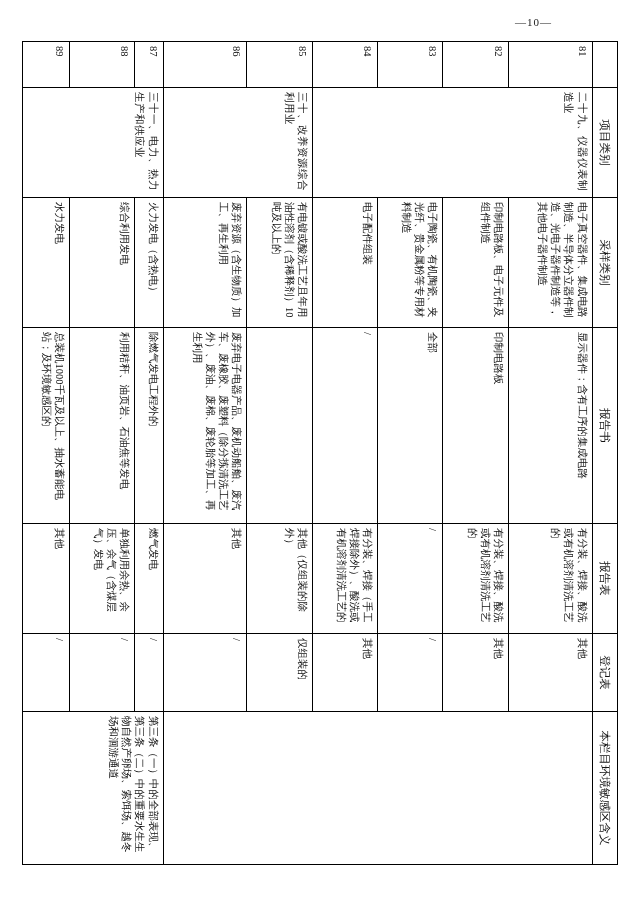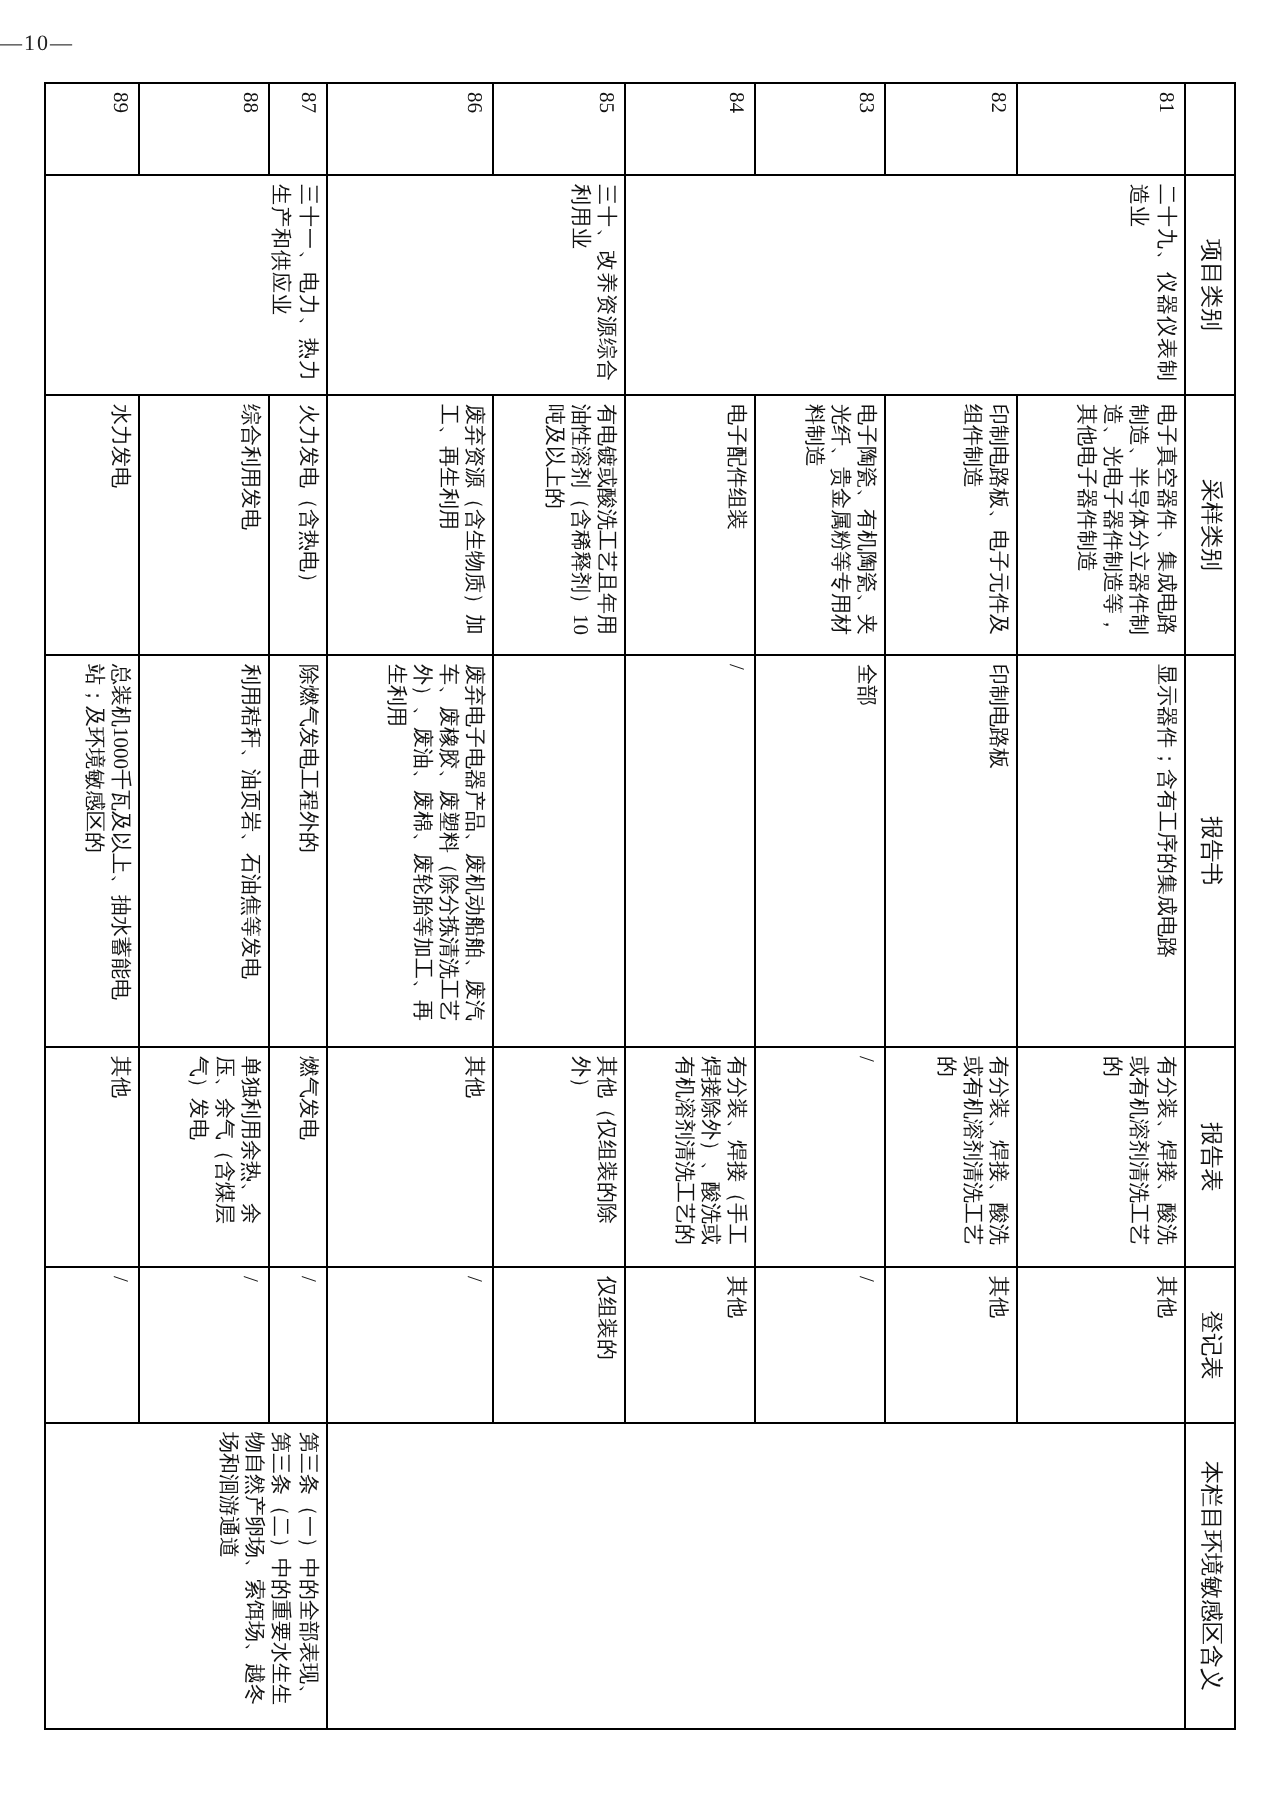--- a/index.html
+++ b/index.html
@@ -15,21 +15,21 @@
     position: relative;
     overflow: hidden;
   }
 
   
   .page-number {
     position: absolute;
     top: 16px;
     left: 0;
     width: 552px;
-    text-align: left;
+    text-align: right;
     font-size: 11px;
     letter-spacing: 1px;
     color: #222;
   }
 
   
   .table-wrap {
     position: absolute;
     top: 41px;
     left: 22px;

